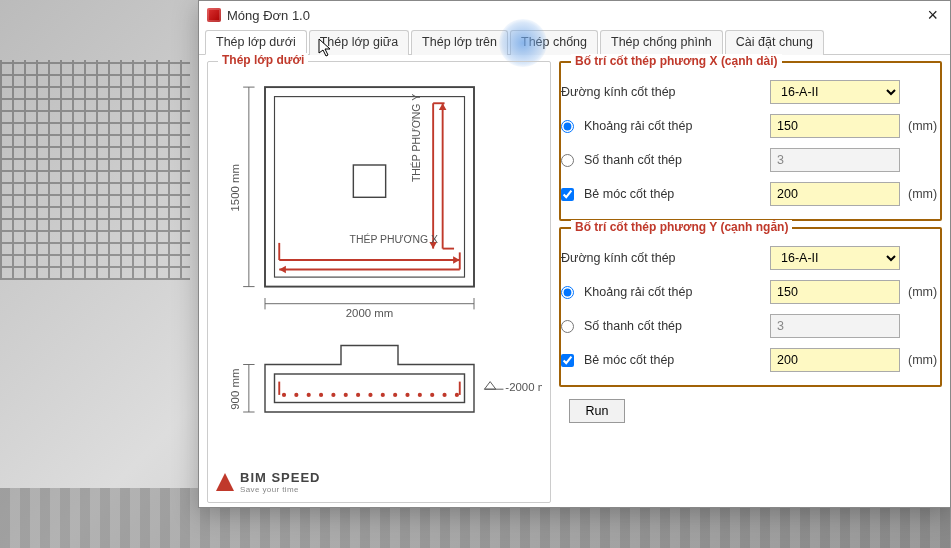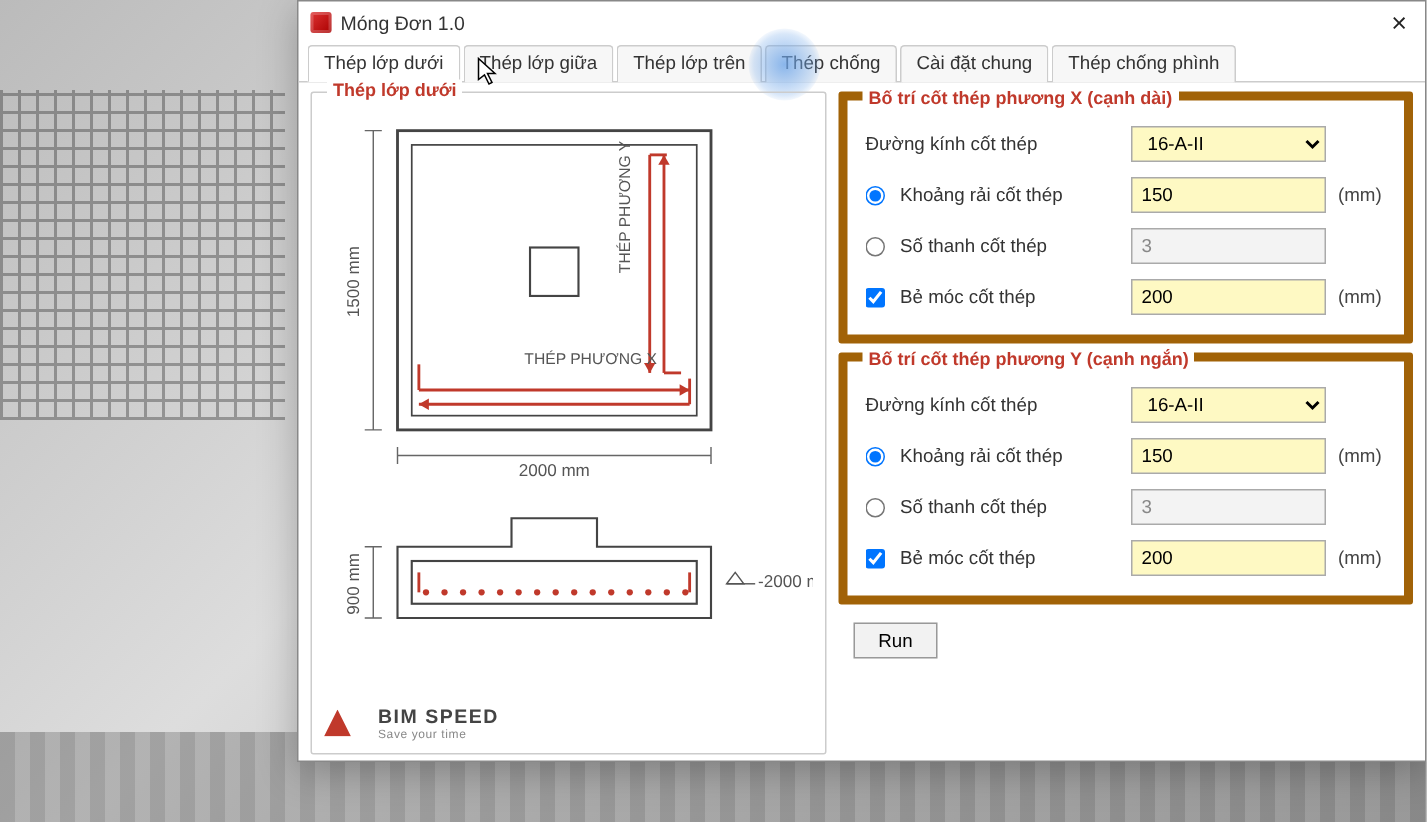--- a/index.html
+++ b/index.html
@@ -44,21 +44,21 @@
   position:absolute; width:48px;height:48px;border-radius:50%;
   background:radial-gradient(circle,#6ea5e8cc 0%,#6ea5e844 60%,transparent 75%);
   left:300px; top:18px; pointer-events:none;
 }
 
 .content { flex: 1; display: flex; gap: 8px; padding: 6px 8px 4px; min-height: 0; }
 
 .panel-left, .panel-right { border:1px solid #ccc; border-radius: 2px; position: relative; }
 .panel-left { flex: 0 0 344px; padding: 8px; display:flex;flex-direction:column; }
 .panel-right { flex: 1; display: flex; flex-direction: column; gap: 6px; border:none; }
-.group { border:6px solid #a16207; border-radius:2px; position:relative; padding: 12px 12px 8px; }
+.group { border:2px solid #a16207; border-radius:2px; position:relative; padding: 12px 0 8px; }
 .group > .legend {
   position: absolute; top: -9px; left: 10px; background: #fff;
   padding: 0 4px; font-size: 12px; font-weight: 600; color: #c0392b;
 }
 .panel-left > .legend {
   position: absolute; top: -9px; left: 10px; background: #fff;
   padding: 0 4px; font-size: 12px; font-weight: 600; color: #c0392b;
 }
 
 .row { display: flex; align-items: center; height: 34px; font-size: 12.5px; }
@@ -66,21 +66,21 @@
 .row input[type=radio], .row input[type=checkbox]{ margin:0 4px 0 0; }
 .row .field { width: 130px; }
 .row .field input, .row .field select{
   width: 100%; height: 24px; font-size: 12.5px; padding: 2px 6px;
   border: 1px solid #aaa; background:#fef9c3;
 }
 .row .field input[disabled]{ background:#f3f3f3; color:#888; }
 .row .unit { width: 40px; text-align: left; color:#444; padding-left:8px; }
 
 .diagram-area{ flex:1; min-height:0; }
-.brand { display:flex; align-items:center; gap:18px; margin-top:20px; }
+.brand { display:flex; align-items:center; gap:6px; margin-top:20px; }
 .brand .logo { width:18px;height:18px;background:#c0392b;clip-path:polygon(0 100%,50% 0,100% 100%);}
 .brand .txt1{ font-size:13px; font-weight:700; letter-spacing:1px; color:#444;}
 .brand .txt2{ font-size:8px; color:#888; letter-spacing:.4px;}
 
 .footer { display:flex; justify-content:flex-start; padding: 6px 10px 10px; }
 .run-btn {
   min-width: 56px; height: 24px; font-size: 12.5px;
   border: 1px solid #999; background: #f2f2f2; cursor: pointer; padding:0 14px;
 }
 
@@ -100,22 +100,22 @@
     <span>Móng Đơn 1.0</span>
     <span class="spacer"></span>
     <span class="close">×</span>
   </div>
 
   <div class="tabs">
     <div class="tab active">Thép lớp dưới</div>
     <div class="tab">Thép lớp giữa</div>
     <div class="tab">Thép lớp trên</div>
     <div class="tab">Thép chống</div>
+    <div class="tab">Thép chống phình</div>
     <div class="tab">Cài đặt chung</div>
-    <div class="tab">Thép chống phình</div>
   </div>
 
   <div class="hover-bubble"></div>
 
   <div class="content">
 
     <div class="panel-left">
       <span class="legend">Thép lớp dưới</span>
       <div class="diagram-area">
         <svg viewBox="0 0 330 400" width="100%" height="100%">

